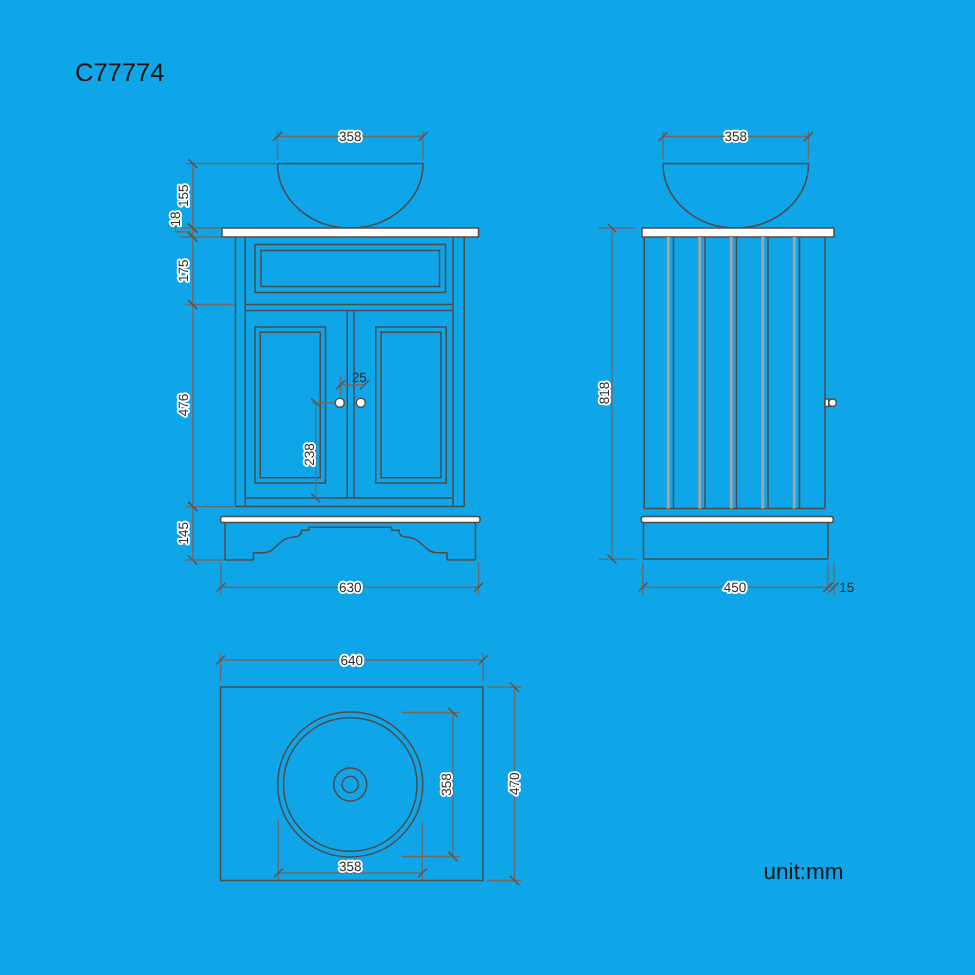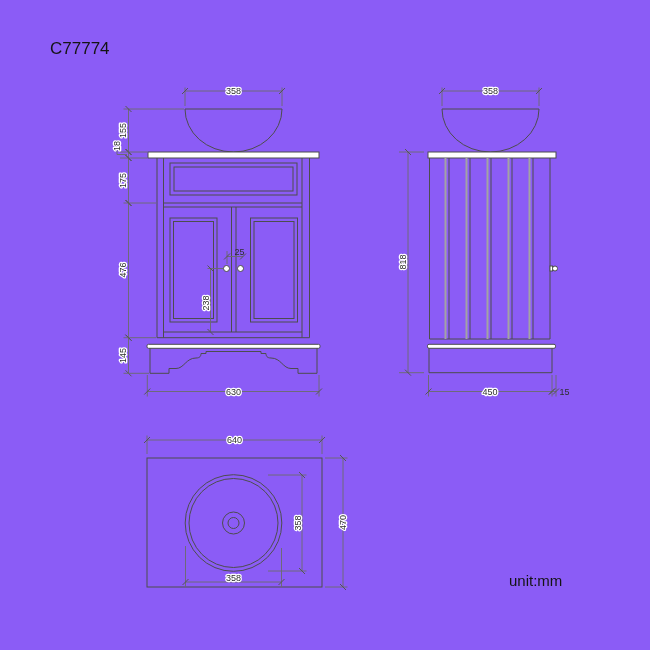--- a/index.html
+++ b/index.html
@@ -1,16 +1,16 @@
 <!DOCTYPE html>
 <html><head>
 <meta charset="utf-8">
 <style>
   html,body{margin:0;padding:0;background:#ffffff;width:650px;height:650px;overflow:hidden;}
-  .canvas{position:relative;width:650px;height:650px;background:#8b5cf6;}
+  .canvas{position:relative;width:650px;height:650px;background:#0ea5e9;}
   svg{display:block;}
   svg text{font-family:"Liberation Sans","DejaVu Sans",sans-serif;fill:#2e2e2e;}
   .dt{font-size:9px;text-anchor:middle;dominant-baseline:central;
       paint-order:stroke;stroke:#ffffff;stroke-width:2.5px;stroke-linejoin:round;}
   .dt-plain{font-size:9px;text-anchor:middle;dominant-baseline:central;}
   .title-text{font-size:17px;fill:#141414;}
   .unit-text{font-size:15px;fill:#141414;}
   .s{stroke:#4d4d4d;stroke-width:1;fill:none;}
   .sw{stroke:#4d4d4d;stroke-width:1;fill:#ffffff;}
   .g{stroke:#a3a3a3;stroke-width:2;fill:none;}

